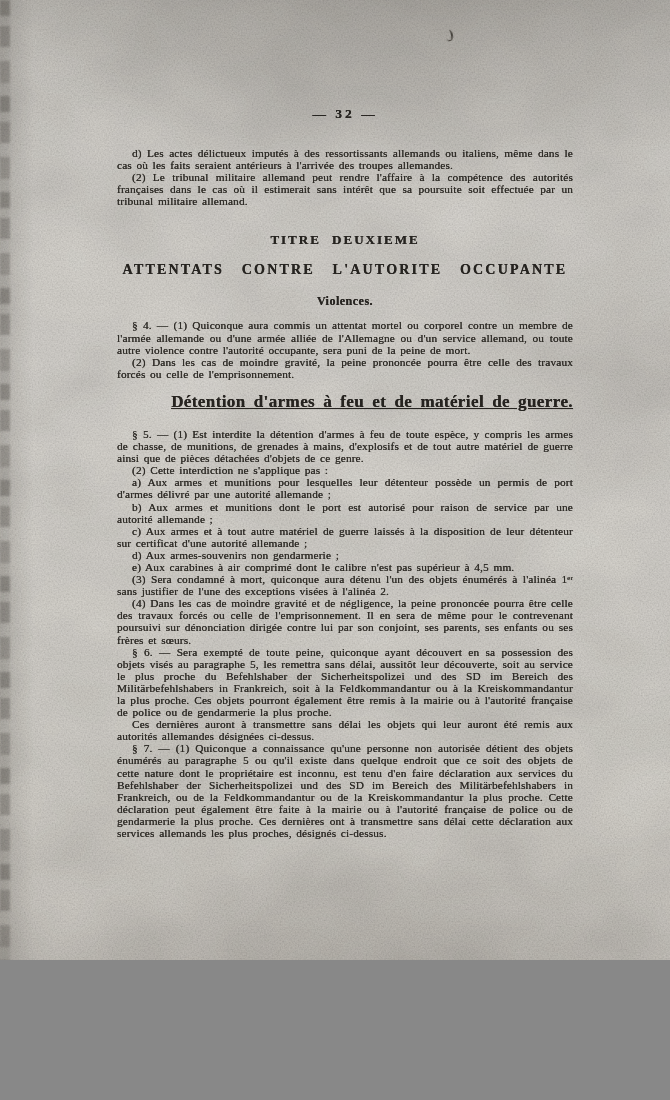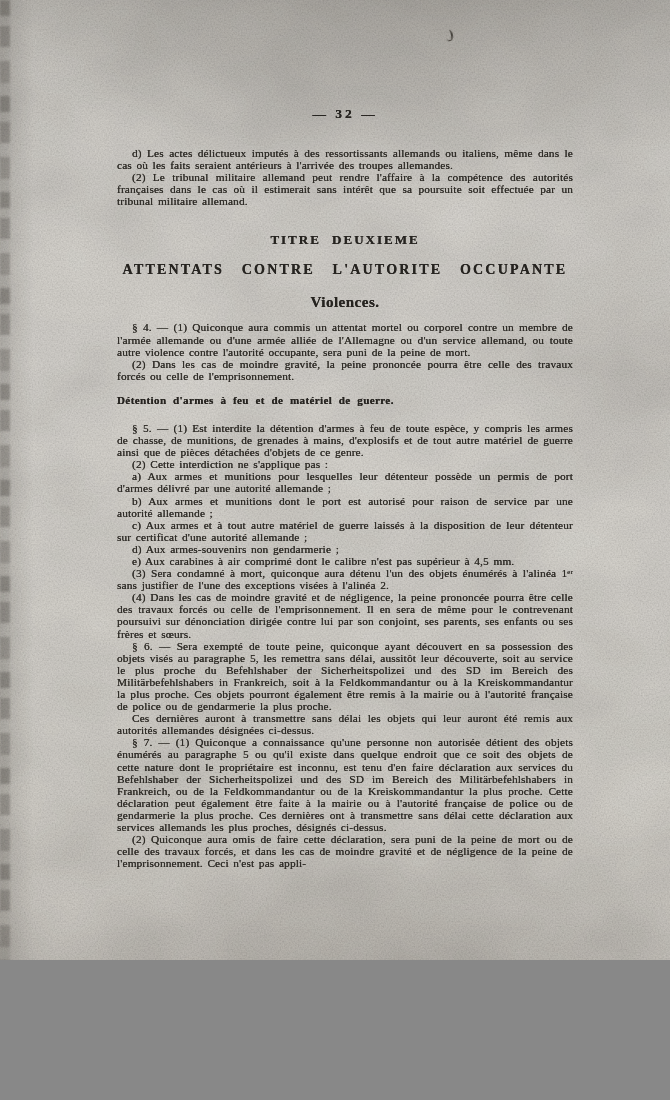--- a/index.html
+++ b/index.html
@@ -74,29 +74,30 @@
     color:var(--ink-heading);
   }
   .h-chapter{
     margin:14px 0 0;
     text-align:center;font-weight:bold;font-size:14px;
     letter-spacing:2.2px;word-spacing:12px;
     color:var(--ink-heading);
   }
   .h-sub{
     margin:16px 0 10px;
-    text-align:center;font-weight:bold;font-size:15px;
+    text-align:center;font-weight:bold;font-size:12px;
     letter-spacing:.5px;word-spacing:2px;
     color:var(--ink-heading);
   }
   .h-armes{
     margin:12px 0 16px;
-    text-align:left;font-weight:bold;font-size:11px;
+    text-align:right;font-weight:bold;font-size:17px;
     letter-spacing:.4px;word-spacing:3.5px;
     color:var(--ink-heading);
+    text-decoration:underline;
   }
 </style>
 </head>
 <body>
 
 <div class="page">
 
   <div class="left-edge"></div>
   <div class="ink-smudge"></div>
 
@@ -123,21 +124,20 @@
     <p class="body">c) Aux armes et à tout autre matériel de guerre laissés à la disposition de leur détenteur sur certificat d'une autorité allemande ;</p>
     <p class="body">d) Aux armes-souvenirs non gendarmerie ;</p>
     <p class="body">e) Aux carabines à air comprimé dont le calibre n'est pas supérieur à 4,5 mm.</p>
     <p class="body">(3) Sera condamné à mort, quiconque aura détenu l'un des objets énumérés à l'alinéa 1ᵉʳ sans justifier de l'une des exceptions visées à l'alinéa 2.</p>
     <p class="body">(4) Dans les cas de moindre gravité et de négligence, la peine prononcée pourra être celle des travaux forcés ou celle de l'emprisonnement. Il en sera de même pour le contrevenant poursuivi sur dénonciation dirigée contre lui par son conjoint, ses parents, ses enfants ou ses frères et sœurs.</p>
 
     <p class="body">§ 6. — Sera exempté de toute peine, quiconque ayant découvert en sa possession des objets visés au paragraphe 5, les remettra sans délai, aussitôt leur découverte, soit au service le plus proche du Befehlshaber der Sicherheitspolizei und des SD im Bereich des Militärbefehlshabers in Frankreich, soit à la Feldkommandantur ou à la Kreiskommandantur la plus proche. Ces objets pourront également être remis à la mairie ou à l'autorité française de police ou de gendarmerie la plus proche.</p>
     <p class="body">Ces dernières auront à transmettre sans délai les objets qui leur auront été remis aux autorités allemandes désignées ci-dessus.</p>
 
     <p class="body">§ 7. — (1) Quiconque a connaissance qu'une personne non autorisée détient des objets énumérés au paragraphe 5 ou qu'il existe dans quelque endroit que ce soit des objets de cette nature dont le propriétaire est inconnu, est tenu d'en faire déclaration aux services du Befehlshaber der Sicherheitspolizei und des SD im Bereich des Militärbefehlshabers in Frankreich, ou de la Feldkommandantur ou de la Kreiskommandantur la plus proche. Cette déclaration peut également être faite à la mairie ou à l'autorité française de police ou de gendarmerie la plus proche. Ces dernières ont à transmettre sans délai cette déclaration aux services allemands les plus proches, désignés ci-dessus.</p>
-    <p class="body">(2) Quiconque aura omis de faire cette déclaration, sera puni de la peine de mort ou de celle des travaux forcés, et dans les cas de moindre gravité et de négligence de la peine de l'emprisonnement. Ceci n'est pas appli-</p>
 
   </div>
 
   <svg class="mottle" xmlns="http://www.w3.org/2000/svg" width="670" height="1100">
     <filter id="mottleF" x="0" y="0" width="100%" height="100%">
       <feTurbulence type="fractalNoise" baseFrequency="0.009 0.012" numOctaves="3" seed="11"></feTurbulence>
       <feColorMatrix type="saturate" values="0"></feColorMatrix>
       <feComponentTransfer>
           <feFuncA type="linear" slope="0" intercept="1"></feFuncA>
         </feComponentTransfer>

